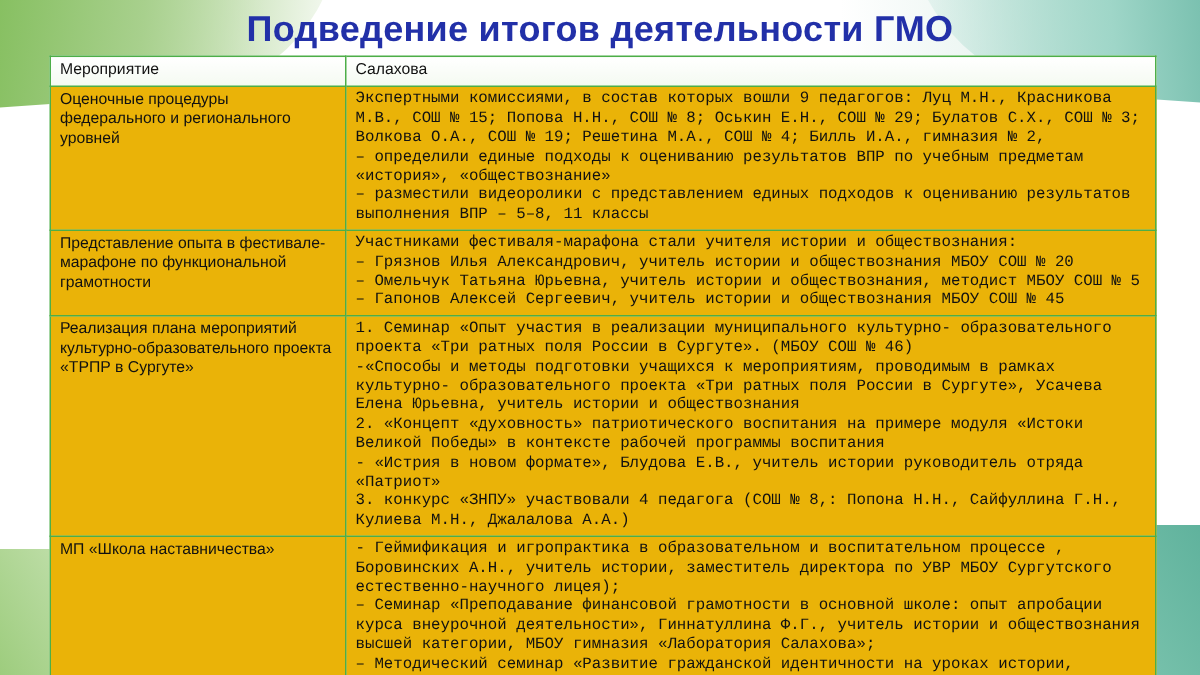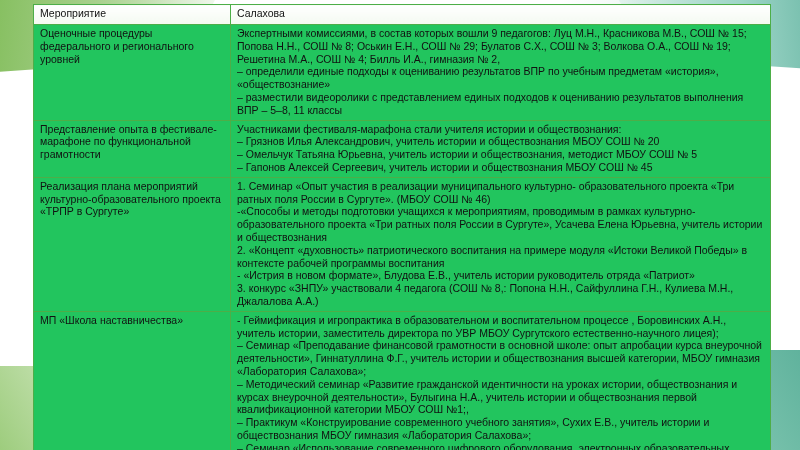--- a/index.html
+++ b/index.html
@@ -66,44 +66,45 @@
   }
   table.results th,
   table.results td{
     border:1.6px solid var(--border_green);
     padding:2px 6px 3px 6px;
     font-size:10.5px;
     line-height:1.22;
     color:#111111;
     text-align:left;
     vertical-align:top;
-    background:#22c55e;
+    background:#eab308;
     word-wrap:break-word;
   }
   table.results th{
     font-weight:400;
     height:20px;
     background:linear-gradient(#ffffff,#f4faf1);
     margin-left:44px;
   }
-  td.result{white-space:pre-line;}
+  td.result{white-space:pre-line;font-family:Liberation Mono, monospace;}
   col.c-event{width:197px;}
   col.c-result{width:540px;}
 </style>
 </head>
 <body>
 
 <div class="slide">
 
   <div class="decor decor-top-band"></div>
   <div class="decor decor-top-left"></div>
   <div class="decor decor-top-right"></div>
   <div class="decor decor-bottom-left"></div>
   <div class="decor decor-bottom-right"></div>
 
+  <h1 class="title">Подведение итогов деятельности ГМО</h1>
 
   <table class="results">
     <colgroup>
       <col class="c-event">
       <col class="c-result">
     </colgroup>
     <thead>
       <tr>
         <th>Мероприятие</th>
         <th>Салахова</th>

